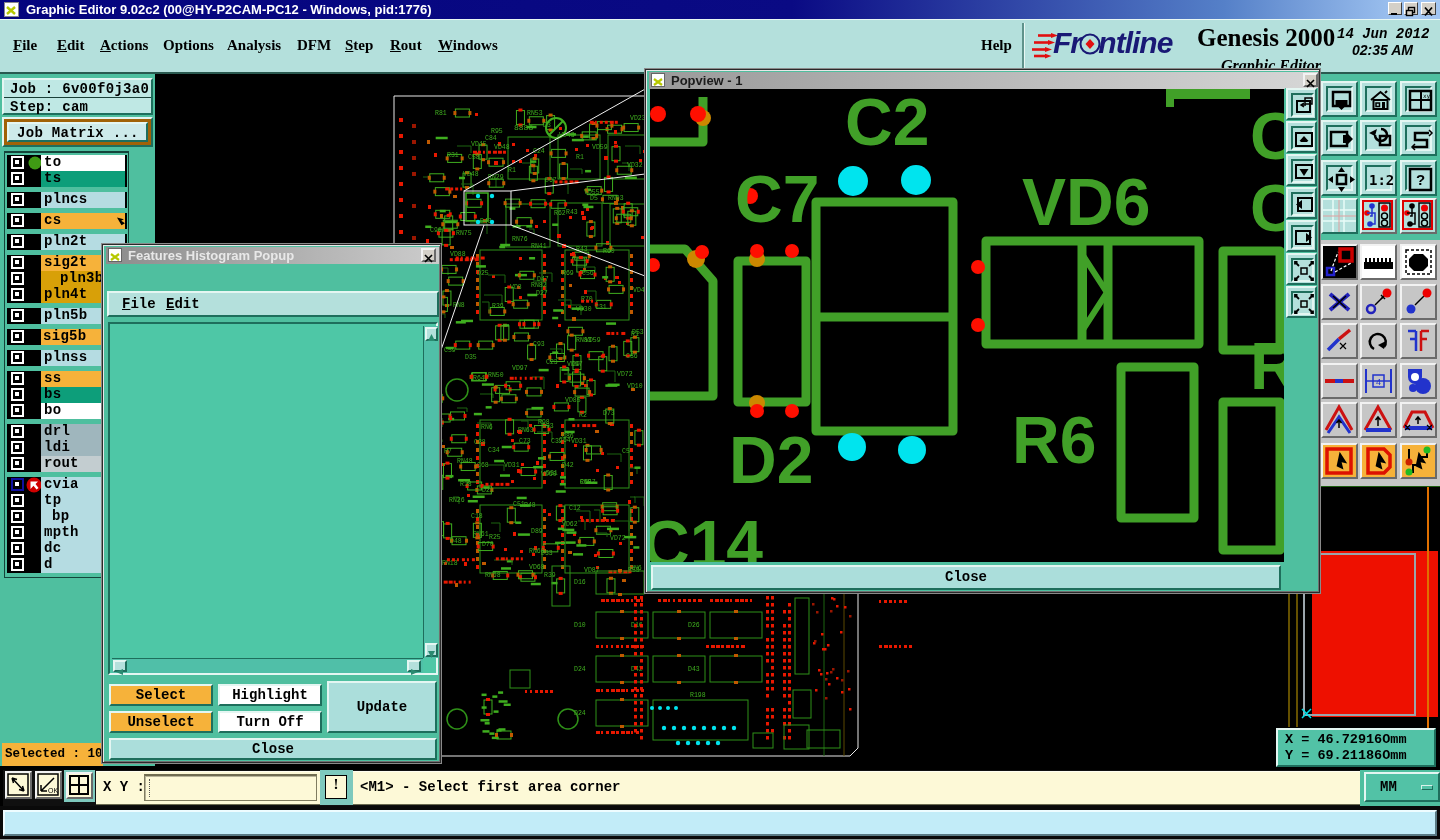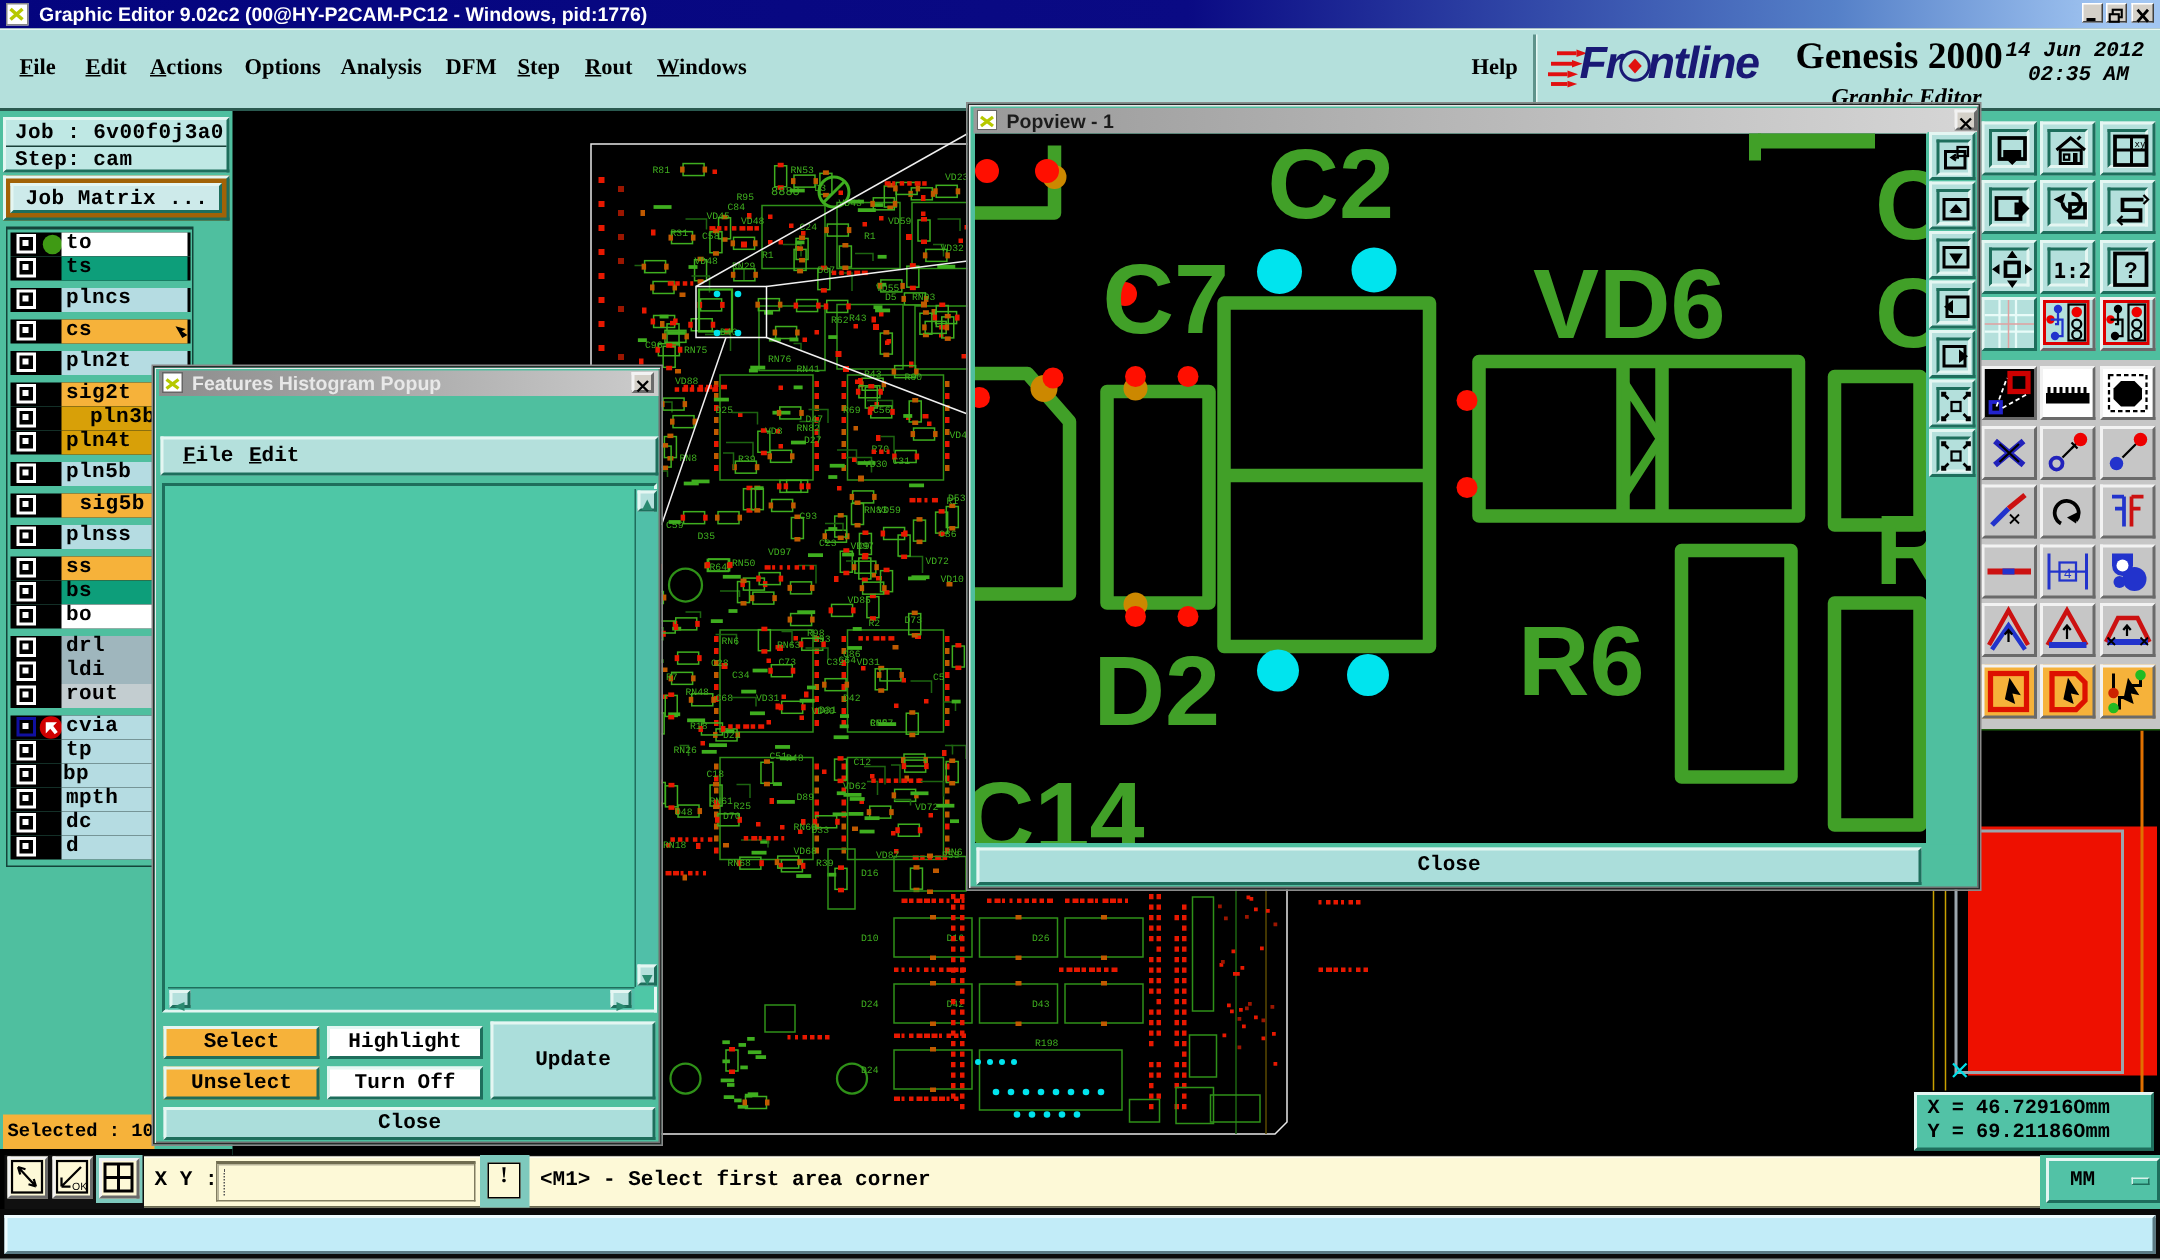--- a/index.html
+++ b/index.html
@@ -55,21 +55,21 @@
   <path d="M4 24 h11" stroke-width="2.6"></path>
       <path d="M15 21.8 l6.5 2.2 -6.5 2.4 z" stroke-width="0"></path>
  </g>
 </svg>
 <div class="abs" style="left:1053px;top:26px;font-size:30px;font-weight:bold;font-style:italic;color:#191975;letter-spacing:-1px">Fr<span style="position:relative;display:inline-block"><span style="visibility:hidden">o</span><svg class="abs" style="left:-2px;top:7px" width="22" height="22">
         <circle cx="11" cy="11" r="9.5" fill="none" stroke="#191975" stroke-width="2"></circle>
         <path d="M11 6 L15.5 11 L11 16 L6.5 11 Z" fill="#e11010"></path>
       </svg></span>ntline</div>
 <div class="abs" style="left:1197px;top:24px;font-family:'Liberation Serif', serif;font-weight:bold;font-size:25px;color:#000">Genesis 2000</div>
 <div class="abs" style="left:1337px;top:26px;font-family:'Liberation Mono', monospace;font-weight:bold;font-style:italic;font-size:14px;color:#000">14 Jun 2012</div>
-<div class="abs" style="left:1352px;top:42px;font-family:Liberation Mono, monospace;font-weight:bold;font-style:italic;font-size:14px;color:#000">02:35 AM</div>
+<div class="abs" style="left:1352px;top:42px;font-family:Liberation Sans, sans-serif;font-weight:bold;font-style:italic;font-size:14px;color:#000">02:35 AM</div>
 <div class="abs" style="left:1221px;top:57px;font-family:'Liberation Serif', serif;font-weight:bold;font-style:italic;font-size:16px;color:#000">Graphic Editor</div>
 <svg class="abs" style="left:155px;top:74px" width="1130" height="696" viewBox="155 74 1130 696">
     <rect x="155" y="74" width="1130" height="696" fill="#000"></rect>
     <path d="M394 96 L858 96 L858 748 L850 756 L394 756 Z" fill="none" stroke="#e8e8e8" stroke-width="1"></path>
     <line x1="824" y1="96" x2="824" y2="756" stroke="#1d6410" stroke-width="1"></line>
     <line x1="844" y1="96" x2="844" y2="756" stroke="#5a4800" stroke-width="1"></line>
     <rect x="399" y="118" width="4" height="4" fill="#e81800"></rect>
     <rect x="412" y="124" width="4" height="4" fill="#9b1600"></rect>
     <rect x="399" y="134" width="4" height="4" fill="#e81800"></rect>
     <rect x="412" y="140" width="4" height="4" fill="#9b1600"></rect>
@@ -1438,21 +1438,21 @@
       <div class="abs" style="left:2px;top:155px;width:120px;height:16px;background:#000">
       <div class="abs" style="left:4px;top:1px;width:13px;height:13px;border:2.5px solid #ffffff;background:#000">
           <div class="abs" style="left:2px;top:2px;width:4px;height:4px;background:#fff"></div>
         </div>
         <div class="abs mono" style="left:34px;top:0;width:84px;height:16px;background:#b5dce2;font-size:14px;line-height:15px;padding-left:3px;letter-spacing:0.3px">pln5b</div>
       </div>
       <div class="abs" style="left:2px;top:176px;width:120px;height:16px;background:#000">
       <div class="abs" style="left:4px;top:1px;width:13px;height:13px;border:2.5px solid #ffffff;background:#000">
           <div class="abs" style="left:2px;top:2px;width:4px;height:4px;background:#fff"></div>
         </div>
-        <div class="abs mono" style="left:34px;top:0;width:84px;height:16px;background:#f6b23a;font-size:14px;line-height:15px;padding-left:12px;letter-spacing:0.3px">sig5b</div>
+        <div class="abs mono" style="left:34px;top:0;width:84px;height:16px;background:#f6b23a;font-size:14px;line-height:15px;padding-left:2px;letter-spacing:0.3px">sig5b</div>
       </div>
       <div class="abs" style="left:2px;top:197px;width:120px;height:16px;background:#000">
       <div class="abs" style="left:4px;top:1px;width:13px;height:13px;border:2.5px solid #ffffff;background:#000">
           <div class="abs" style="left:2px;top:2px;width:4px;height:4px;background:#fff"></div>
         </div>
         <div class="abs mono" style="left:34px;top:0;width:84px;height:16px;background:#b5dce2;font-size:14px;line-height:15px;padding-left:3px;letter-spacing:0.3px">plnss</div>
       </div>
       <div class="abs" style="left:2px;top:218px;width:120px;height:16px;background:#000">
       <div class="abs" style="left:4px;top:1px;width:13px;height:13px;border:2.5px solid #ffffff;background:#000">
           <div class="abs" style="left:2px;top:2px;width:4px;height:4px;background:#fff"></div>
@@ -1502,21 +1502,21 @@
       <div class="abs" style="left:2px;top:340px;width:120px;height:16px;background:#000">
       <div class="abs" style="left:4px;top:1px;width:13px;height:13px;border:2.5px solid #ffffff;background:#000">
           <div class="abs" style="left:2px;top:2px;width:4px;height:4px;background:#fff"></div>
         </div>
         <div class="abs mono" style="left:34px;top:0;width:84px;height:16px;background:#b5dce2;font-size:14px;line-height:15px;padding-left:3px;letter-spacing:0.3px">tp</div>
       </div>
       <div class="abs" style="left:2px;top:356px;width:120px;height:16px;background:#000">
       <div class="abs" style="left:4px;top:1px;width:13px;height:13px;border:2.5px solid #ffffff;background:#000">
           <div class="abs" style="left:2px;top:2px;width:4px;height:4px;background:#fff"></div>
         </div>
-        <div class="abs mono" style="left:34px;top:0;width:84px;height:16px;background:#b5dce2;font-size:14px;line-height:15px;padding-left:1px;letter-spacing:0.3px">bp</div>
+        <div class="abs mono" style="left:34px;top:0;width:84px;height:16px;background:#b5dce2;font-size:14px;line-height:15px;padding-left:11px;letter-spacing:0.3px">bp</div>
       </div>
       <div class="abs" style="left:2px;top:372px;width:120px;height:16px;background:#000">
       <div class="abs" style="left:4px;top:1px;width:13px;height:13px;border:2.5px solid #ffffff;background:#000">
           <div class="abs" style="left:2px;top:2px;width:4px;height:4px;background:#fff"></div>
         </div>
         <div class="abs mono" style="left:34px;top:0;width:84px;height:16px;background:#b5dce2;font-size:14px;line-height:15px;padding-left:3px;letter-spacing:0.3px">mpth</div>
       </div>
       <div class="abs" style="left:2px;top:388px;width:120px;height:16px;background:#000">
       <div class="abs" style="left:4px;top:1px;width:13px;height:13px;border:2.5px solid #ffffff;background:#000">
           <div class="abs" style="left:2px;top:2px;width:4px;height:4px;background:#fff"></div>

